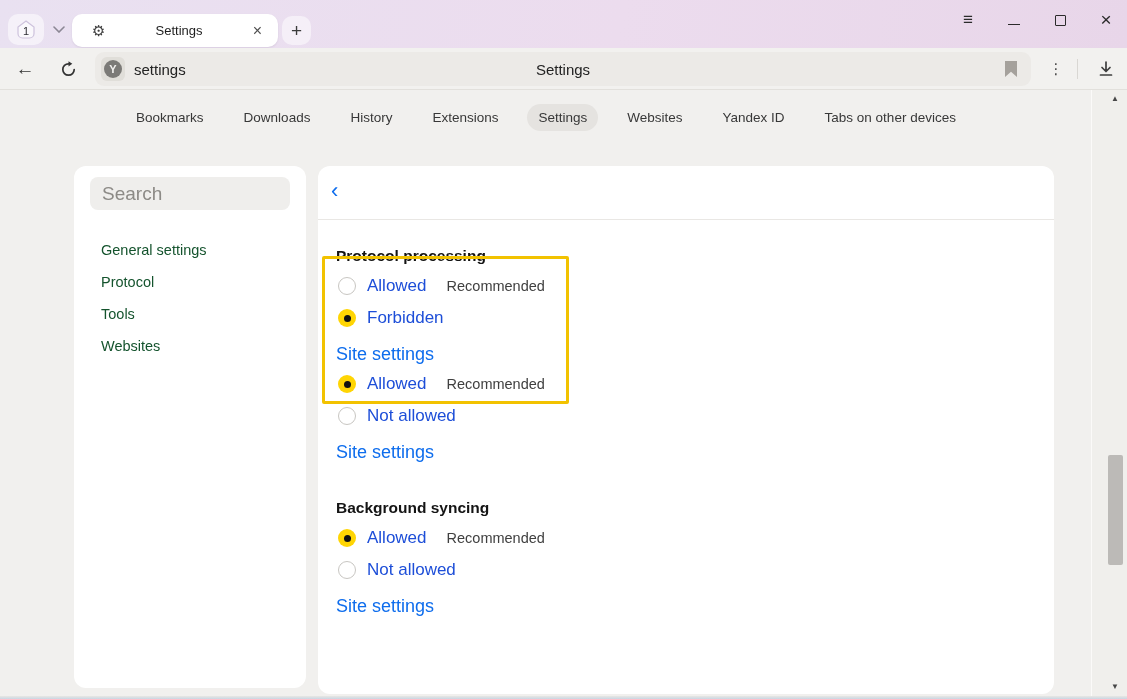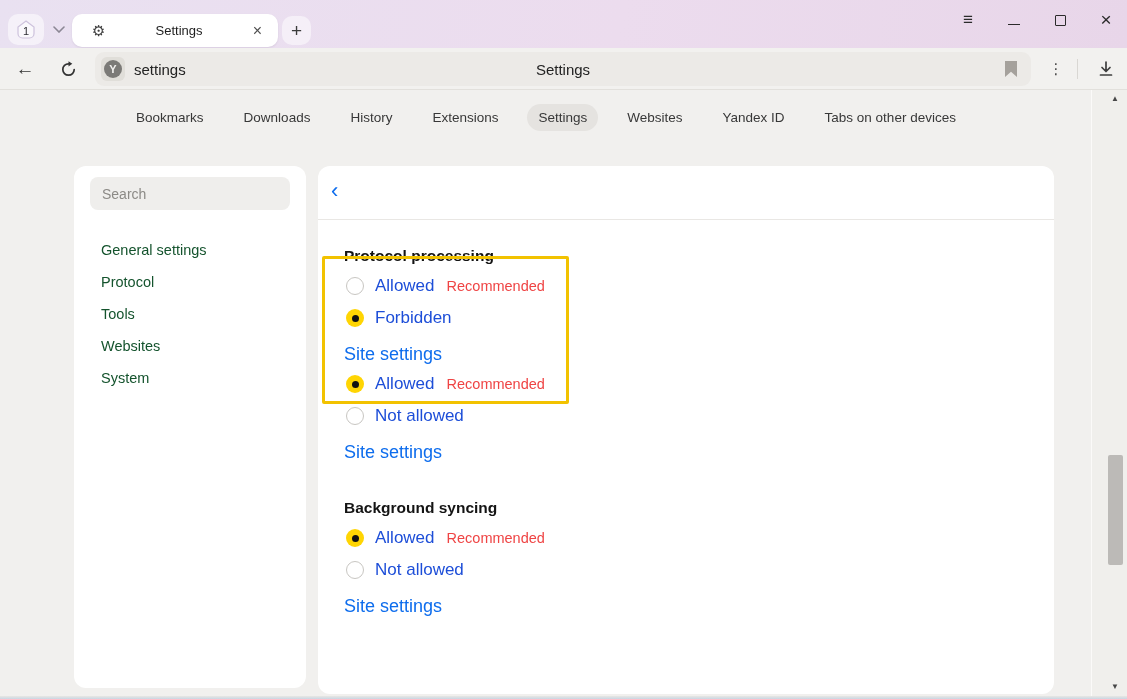--- a/index.html
+++ b/index.html
@@ -60,50 +60,50 @@
   .content { position:absolute; left:0; top:90px; width:1127px; height:609px; background:#f1f0ee; }
 
   .navrow { position:absolute; left:0; top:14px; width:1092px; display:flex; justify-content:center;
     gap:18px; align-items:center; }
   .nav-item { font-size:13.5px; color:#383838; padding:6px 11px; border-radius:14px; cursor:pointer; white-space:nowrap; }
   .nav-item.selected { background:#e5e3e0; }
 
   .card { background:#fff; border-radius:12px; position:absolute; }
   .sidebar { left:74px; top:76px; width:232px; height:522px; }
   .search-input { display:block; margin:11px auto 0; width:200px; height:33px; background:#efeeec;
-    border:none; border-radius:8px; padding:11px 12px; font-size:14px; font-family:inherit; color:#1c1c1c; outline:none; }
+    border:none; border-radius:8px; padding:11px 12px; font-size:19px; font-family:inherit; color:#1c1c1c; outline:none; }
   .search-input::placeholder { color:#8c8a86; }
   .side-items { margin-top:24px; }
   .side-item { height:32px; display:flex; align-items:center; padding-left:27px; font-size:14.5px;
     color:#14532d; cursor:pointer; }
 
   .main-card { left:318px; top:76px; width:736px; height:528px; overflow:hidden; }
   .main-header { height:54px; display:flex; align-items:center; padding-left:13px;
     border-bottom:1px solid #e9e7e4; }
   .back-link { display:flex; align-items:center; gap:8px; color:#0e6ded; cursor:pointer; }
   .back-link .chev { font-size:22px; line-height:1; padding-bottom:3px; }
   .back-link .lbl { font-size:19px; }
-  .card-body { position:relative; padding:0 26px; }
+  .card-body { position:relative; padding:0 18px; }
 
   .highlight-box { position:absolute; left:4px; top:10px; width:247px; height:148px;
     border:3px solid #f2c200; border-radius:2px; pointer-events:none; }
 
   .section-title { font-size:15.5px; font-weight:bold; color:#141414; height:20px; line-height:20px; }
   .st-1 { margin-top:26px; }
   .st-2 { margin-top:40px; }
   .st-3 { margin-top:36px; }
   .opt-row { height:32px; display:flex; align-items:center; cursor:pointer; }
   .opt-first { margin-top:4px; }
   .radio { width:18px; height:18px; border-radius:50%; background:#fff; border:1.5px solid #c8c6c2;
     flex:none; margin-left:2px; position:relative; }
   .radio.selected { border:none; background:#ffd503; }
   .radio.selected::after { content:""; position:absolute; left:5.5px; top:5.5px; width:7px; height:7px;
     border-radius:50%; background:#111; }
   .opt-label { margin-left:11px; font-size:17px; color:#1d4ed8; }
-  .opt-note { margin-left:12px; font-size:14.5px; color:#ef4444; }
+  .opt-note { margin-left:20px; font-size:14.5px; color:#404040; }
   .site-link { margin-top:10px; height:20px; line-height:20px; font-size:18px; color:#0e6ded; cursor:pointer; width:fit-content; }
 
   
   .scroll-sep { position:absolute; left:1091px; top:90px; width:1px; height:609px; background:#fbfaf9; }
   .scrollbar { position:absolute; left:1092px; top:90px; width:35px; height:609px; background:#f0efec; }
   .scroll-arrow { position:absolute; left:17px; width:12px; text-align:center; font-size:8px; color:#474747; cursor:pointer; }
   .scroll-up { top:4px; }
   .scroll-down { bottom:8px; }
   .scroll-thumb { position:absolute; left:16px; top:365px; width:15px; height:110px; background:#bcbab7;
     border-radius:2px; cursor:pointer; }
@@ -191,21 +191,20 @@
     <span class="nav-item">Tabs on other devices</span>
   </div>
 
   <div class="card sidebar">
     <input class="search-input" type="text" placeholder="Search" style="">
     <div class="side-items">
       <div class="side-item">General settings</div>
       <div class="side-item">Protocol</div>
       <div class="side-item">Tools</div>
       <div class="side-item">Websites</div>
-      <div class="side-item">System</div>
     </div>
   </div>
 
   <div class="card main-card">
     <div class="main-header">
       <span class="back-link">
         <span class="chev">‹</span>
       </span>
     </div>
     <div class="card-body">

